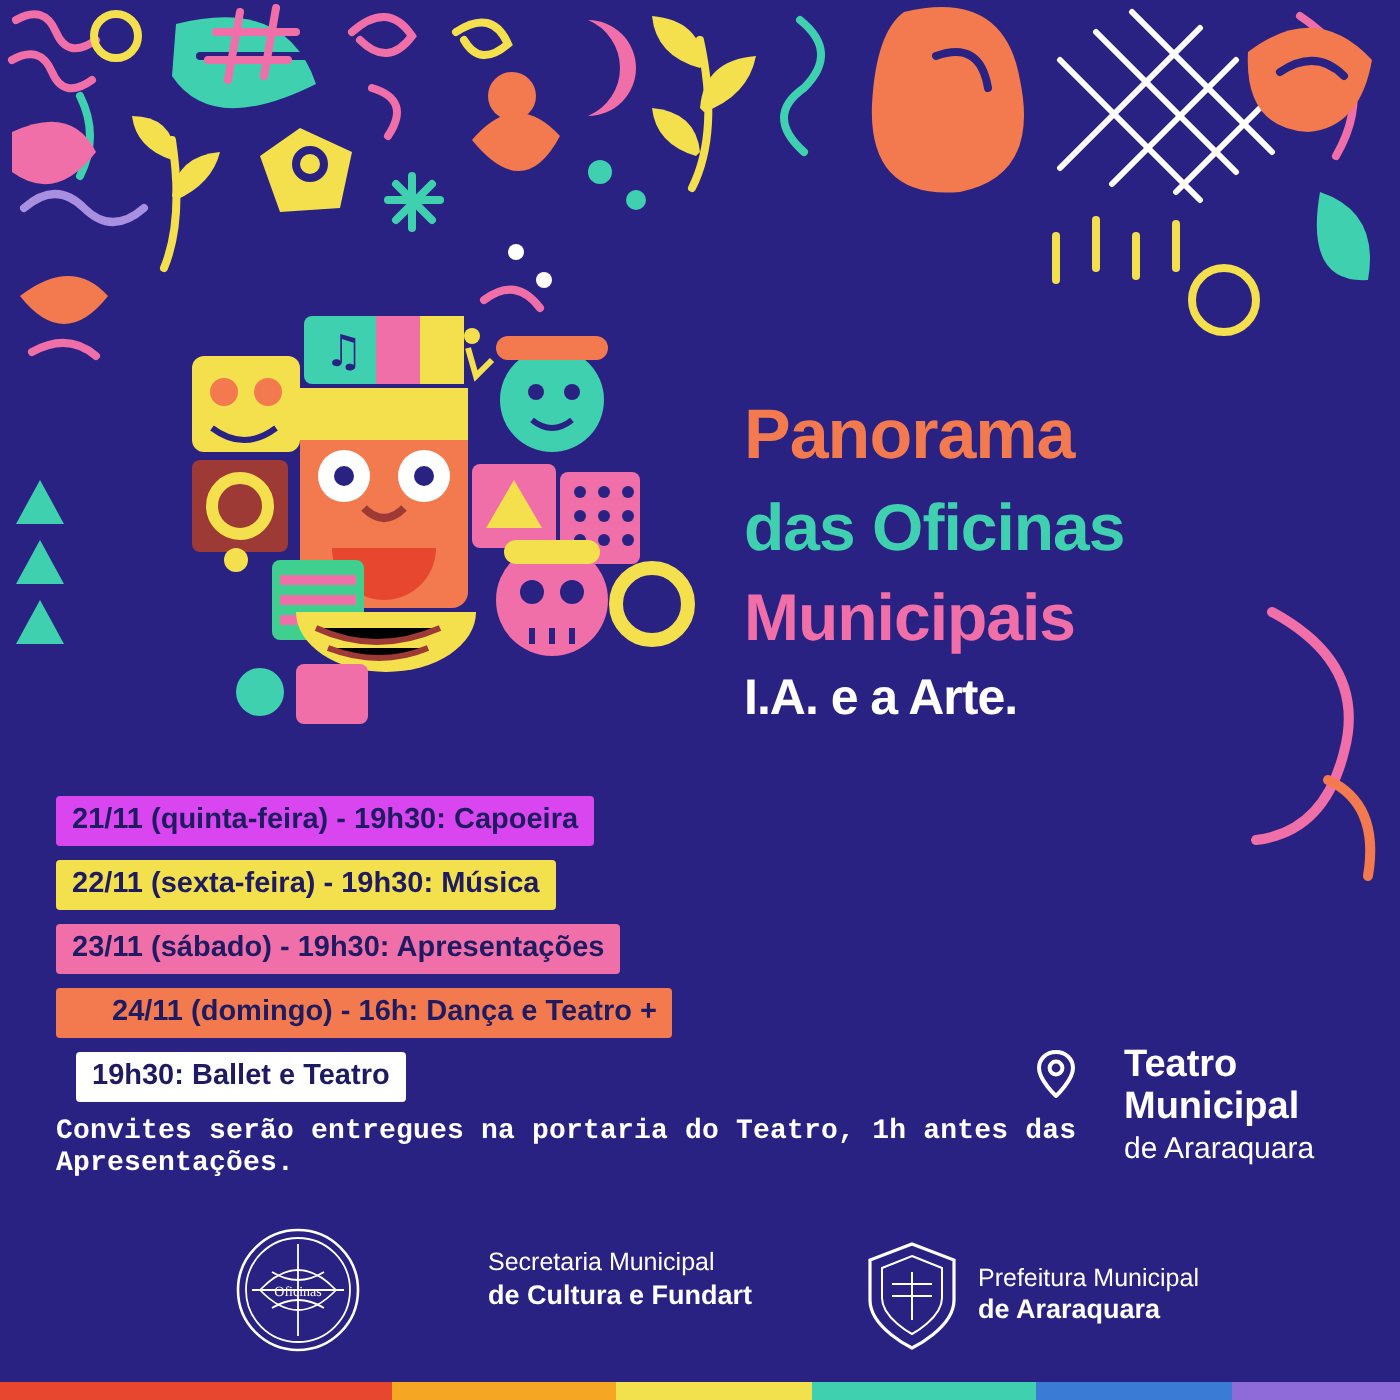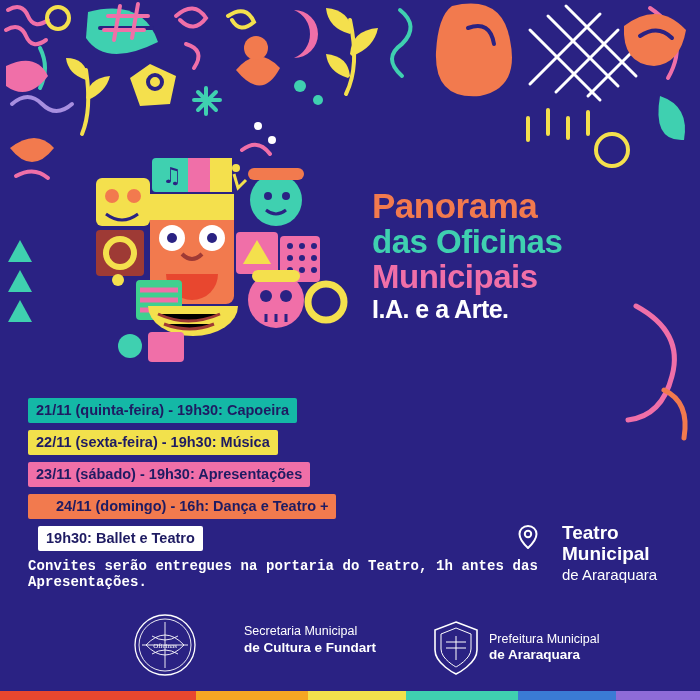--- a/index.html
+++ b/index.html
@@ -28,20 +28,21 @@
   .headline {
     position: absolute;
     left: 372px; top: 188px;
     width: 310px;
     line-height: 1.0;
   }
   .headline div {
     font-weight: bold;
     letter-spacing: -0.5px;
     margin-bottom: 2px;
+    margin-top: 12px;
   }
   .h1 { font-size: 35px; color: #f27a4e; }
   .h2 { font-size: 33px; color: #3fd0b0; }
   .h3 { font-size: 33px; color: #f4e04d; }
   .h4 { font-size: 33px; color: #f06fa8; }
   .h5 { font-size: 25px; color: #ffffff; font-weight: bold; margin-top: 4px; }
 
   
   .schedule { position: absolute; left: 28px; top: 398px; width: 520px; }
   .sched-row { margin-bottom: 7px; }
@@ -79,21 +80,21 @@
 
   
   .footer {
     position: absolute;
     left: 0; bottom: 14px;
     width: 700px; height: 80px;
   }
   .foot-item { position: absolute; display: flex; align-items: center; gap: 9px; }
   .foot-text { color: #ffffff; font-size: 12.5px; line-height: 1.25; }
   .foot-text b { font-size: 13.5px; }
-  .oficinas { left: 132px; top: 6px; text-align: center; }
+  .oficinas { left: 116px; top: 6px; text-align: center; }
   .sec { left: 244px; top: 18px; }
   .pref { left: 432px; top: 14px; }
 
   .bottom-bar {
     position: absolute;
     left: 0; bottom: 0;
     width: 700px; height: 9px;
     background: linear-gradient(to right,
       #e8472f 0 28%, #f5a623 28% 44%, #f2e14c 44% 58%,
       #3fd0b0 58% 74%, #3a7bd5 74% 88%, #8e6bd8 88% 100%);
@@ -279,21 +280,21 @@
 
   <div class="headline">
     <div class="h1">Panorama</div>
     <div class="h2">das Oficinas</div>
     <div class="h4">Municipais</div>
     <div class="h5">I.A. e a Arte.</div>
   </div>
 
   <div class="schedule">
     <div class="sched-row">
-      <span class="sched-tag" style="background: #14b8a6;">21/11 (quinta-feira) - 19h30: Capoeira</span>
+      <span class="sched-tag" style="background: #d946ef;">21/11 (quinta-feira) - 19h30: Capoeira</span>
     </div>
     <div class="sched-row">
       <span class="sched-tag" style="background: rgb(242, 225, 76);">22/11 (sexta-feira) - 19h30: Música</span>
     </div>
     <div class="sched-row">
       <span class="sched-tag" style="background: rgb(240, 111, 168);">23/11 (sábado) - 19h30:  Apresentações</span>
     </div>
     <div class="sched-row">
       <span class="sched-tag" style="background: rgb(242, 122, 78); padding-left: 28px;">24/11 (domingo) - 16h: Dança e Teatro +</span>
     </div>

